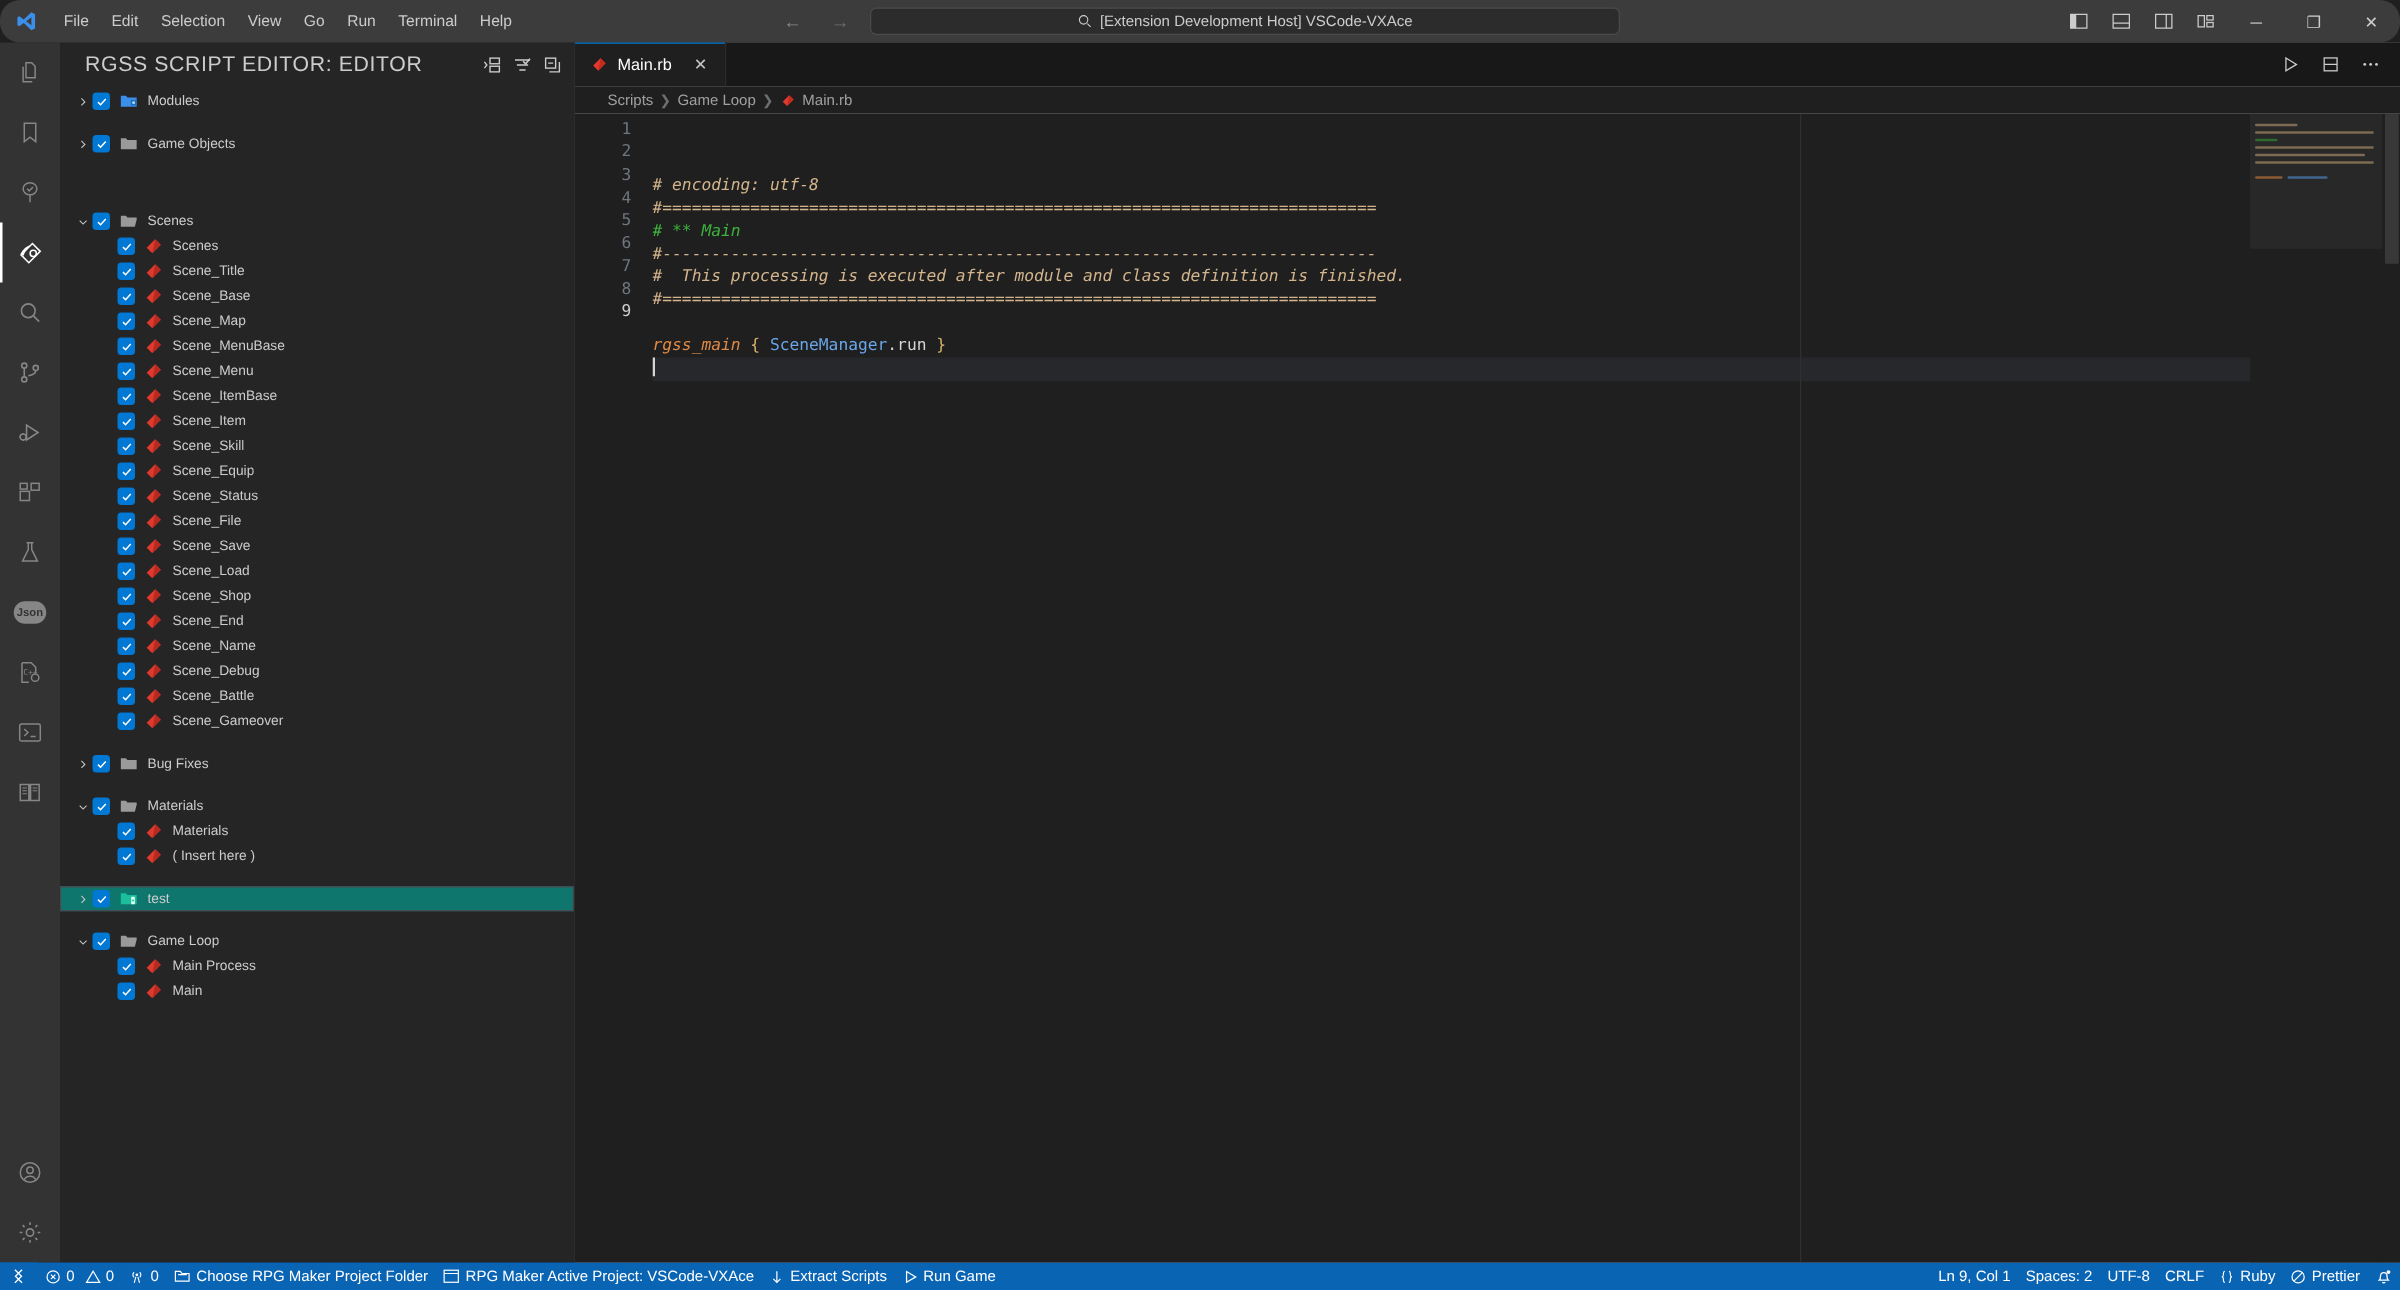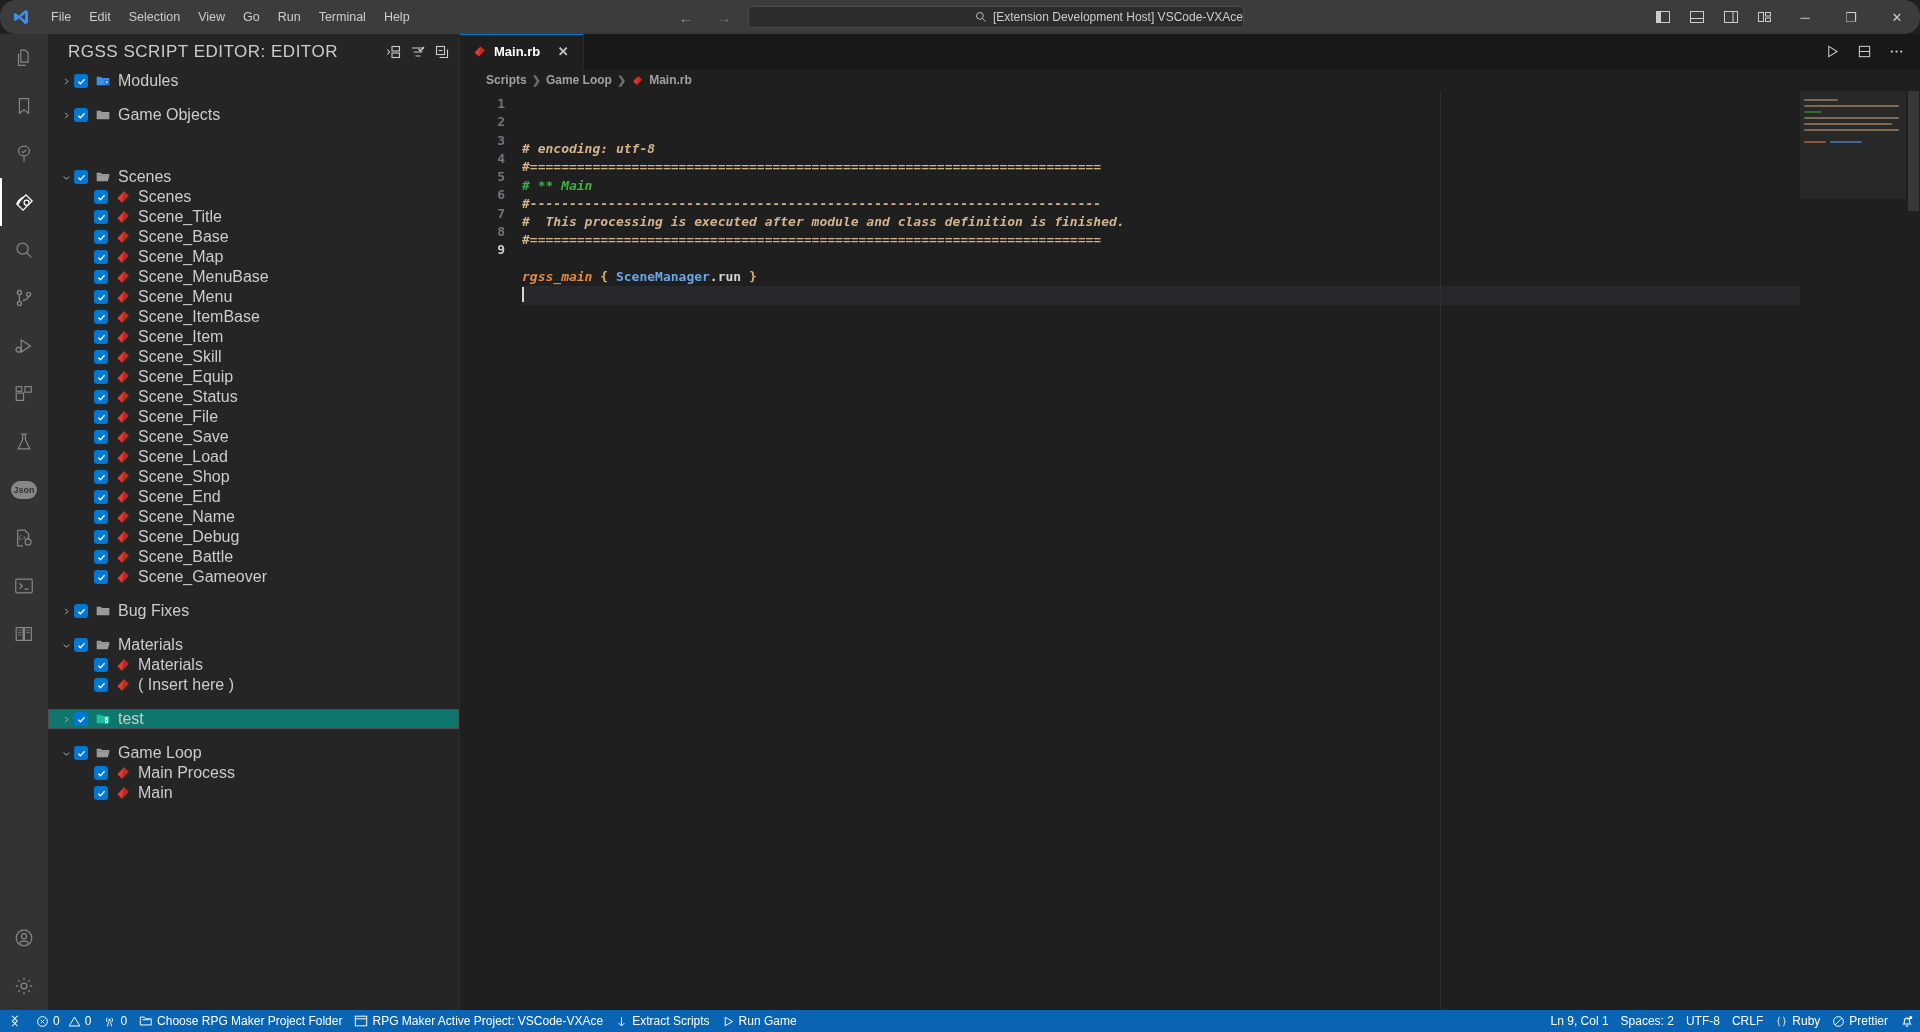--- a/index.html
+++ b/index.html
@@ -24,22 +24,22 @@
     font-size: 12.5px; color: #cccccc; cursor: default;
   }
   .title-center {
     position: absolute; left: 0; right: 0; display: flex; align-items: center;
     justify-content: center; gap: 14px; pointer-events: none;
   }
   .nav-arrows { display: flex; gap: 18px; color: #8a8a8a; pointer-events: auto; }
   .nav-arrow { font-size: 15px; width: 20px; text-align: center; cursor: default; }
   .nav-arrow.dim { color: #6f6f6f; }
   .quickinput {
-    width: 496px; height: 22px; background: #2c2c2c; border: 1px solid #4a4a4a;
-    border-radius: 5px; display: flex; align-items: center; justify-content: flex-end;
+    width: 600px; height: 22px; background: #2c2c2c; border: 1px solid #4a4a4a;
+    border-radius: 5px; display: flex; align-items: center; justify-content: center;
     gap: 6px; color: #cccccc; font-size: 12px; pointer-events: auto; cursor: default;
   }
   .layout-icons {
     margin-left: auto; display: flex; align-items: center; gap: 0; height: 100%;
   }
   .layout-btn {
     width: 34px; height: 100%; display: flex; align-items: center; justify-content: center;
     cursor: default;
   }
   .winctl { display: flex; height: 100%; }
@@ -81,21 +81,21 @@
     color: #cccccc; font-size: 17px; letter-spacing: .5px; flex: 0 0 35px;
   }
   .sidebar-title { flex: 1; font-weight: 400; }
   .sidebar-actions { display: flex; gap: 2px; }
   .sb-act {
     width: 22px; height: 22px; display: flex; align-items: center; justify-content: center;
     color: #cccccc; cursor: pointer; border-radius: 4px;
   }
   .tree { flex: 1; overflow: hidden; padding-top: 2px; }
   .tree-row {
-    height: 20px; display: flex; align-items: center; font-size: 16px; color: #cccccc;
+    height: 20px; display: flex; align-items: center; font-size: 11px; color: #cccccc;
     cursor: pointer; padding-right: 8px; position: relative;
   }
   .tree-row.selected { background: #0f766e; }
   .tree-row.selected::after {
     content: ''; position: absolute; left: 0; right: 0; top: 0; bottom: 0;
     border: 1px solid #4a4a52; pointer-events: none;
   }
   .twisty {
     width: 16px; display: flex; align-items: center; justify-content: center;
     color: #c5c5c5; font-size: 9px; flex: 0 0 16px;
@@ -107,21 +107,21 @@
     margin-right: 7px;
   }
   .chk svg { display: block; }
   .ticon { width: 18px; display: flex; align-items: center; flex: 0 0 18px; margin-right: 5px; }
   .tlabel { white-space: nowrap; overflow: hidden; text-overflow: ellipsis; }
   .gap { height: 14px; }
   .indent-1 { padding-left: 10px; }
   .indent-2 { padding-left: 30px; }
 
   
-  .editor-area { flex: 1; display: flex; flex-direction: column; min-width: 0; background: #ffffff; font-weight: bold; }
+  .editor-area { flex: 1; display: flex; flex-direction: column; min-width: 0; background: #ffffff; }
   .tabs-row { height: 35px; display: flex; background: #181818; flex: 0 0 35px; align-items: stretch; }
   .tab {
     display: flex; align-items: center; gap: 7px; padding: 0 10px 0 12px; min-width: 120px;
     background: #1f1f1f; border-right: 1px solid #2b2b2b; color: #ffffff; font-size: 13px;
     cursor: pointer; position: relative;
   }
   .tab::after {
     content: ''; position: absolute; left: 0; right: 0; top: 0; height: 1px; background: #0078d4;
   }
   .tab-close {

